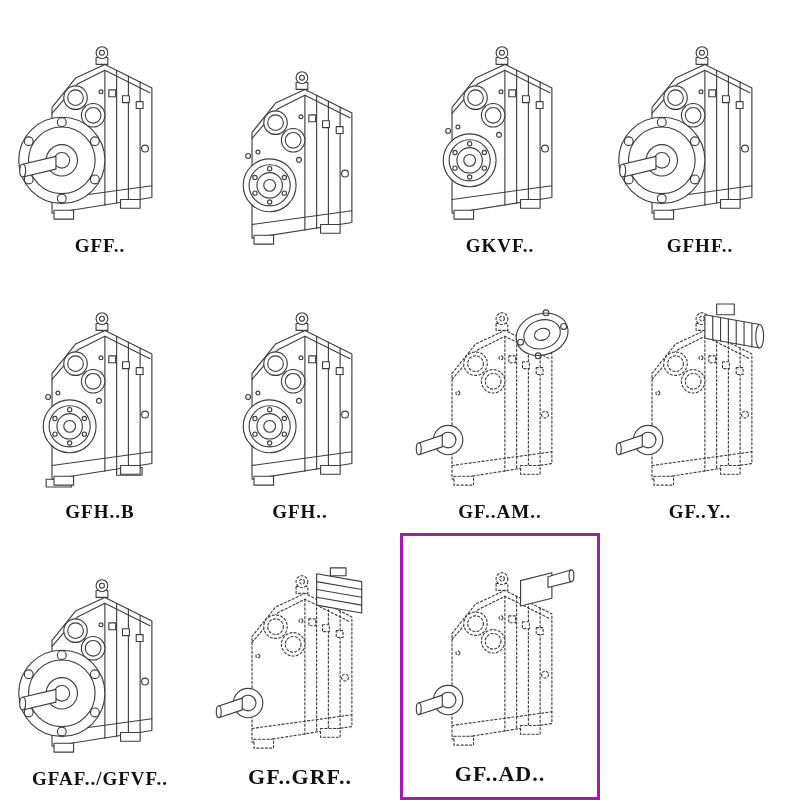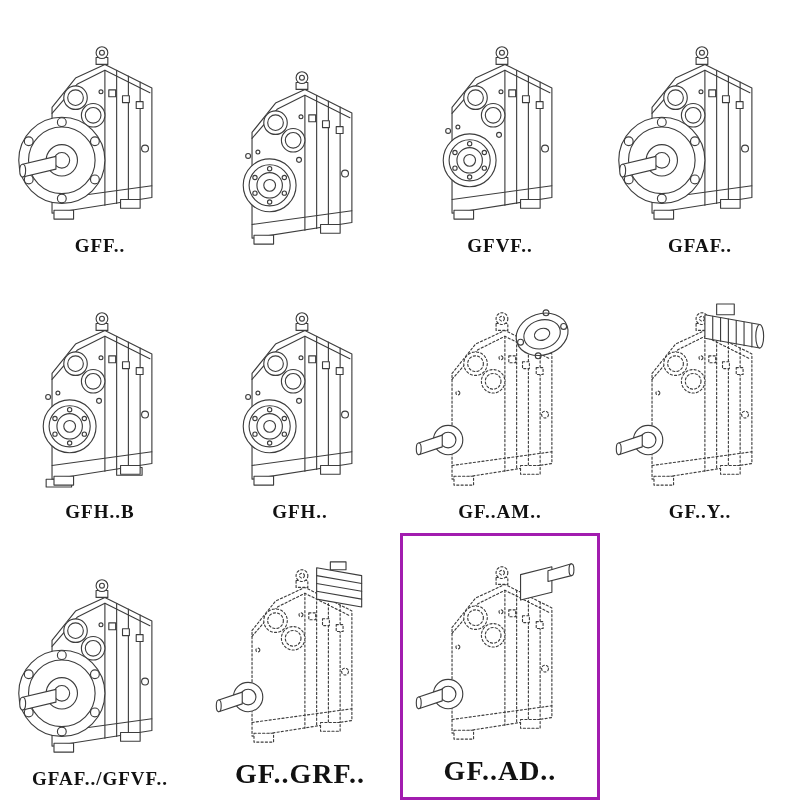--- a/index.html
+++ b/index.html
@@ -22,21 +22,21 @@
     width:186px;height:206px;display:block;
     stroke:var(--line,#3d3d3d);
     stroke-width:1.15;fill:none;
     stroke-linejoin:round;stroke-linecap:round;
   }
   .dash{stroke-dasharray:2.2 2.2}
   .caption{
     font-weight:bold;color:var(--text,#111111);
     font-size:19px;letter-spacing:1px;margin-top:3px;white-space:nowrap;
   }
-  .caption.big{font-size:28px}
+  .caption.big{font-size:22px}
   figure.boxed{border:3px solid #a21caf}
   .defs-holder{position:absolute;width:0;height:0;overflow:hidden}
 </style>
 </head>
 <body>
 
 <svg class="defs-holder" aria-hidden="true">
   <defs>
     <g id="housing" fill="none">
       <path fill="#fff" d="M46,78 L70,48 L100,34 L148,58 L148,170 L46,186 Z"></path>
@@ -158,29 +158,29 @@
       <use href="#housing"></use>
       <use href="#boreface"></use>
     </svg>
   </figure>
 
   <figure class="cell">
     <svg class="draw" viewBox="0 0 190 200">
       <use href="#housing"></use>
       <use href="#boreface"></use>
     </svg>
-    <figcaption class="caption">GFVF..</figcaption>
+    <figcaption class="caption">GKVF..</figcaption>
   </figure>
 
   <figure class="cell">
     <svg class="draw" viewBox="0 0 190 200">
       <use href="#housing"></use>
       <use href="#flange"></use>
     </svg>
-    <figcaption class="caption">GFAF..</figcaption>
+    <figcaption class="caption">GFHF..</figcaption>
   </figure>
 
   <figure class="cell">
     <svg class="draw" viewBox="0 0 190 200">
       <use href="#baseplate"></use>
       <use href="#housing"></use>
       <use href="#boreface"></use>
     </svg>
     <figcaption class="caption">GFH..B</figcaption>
   </figure>

